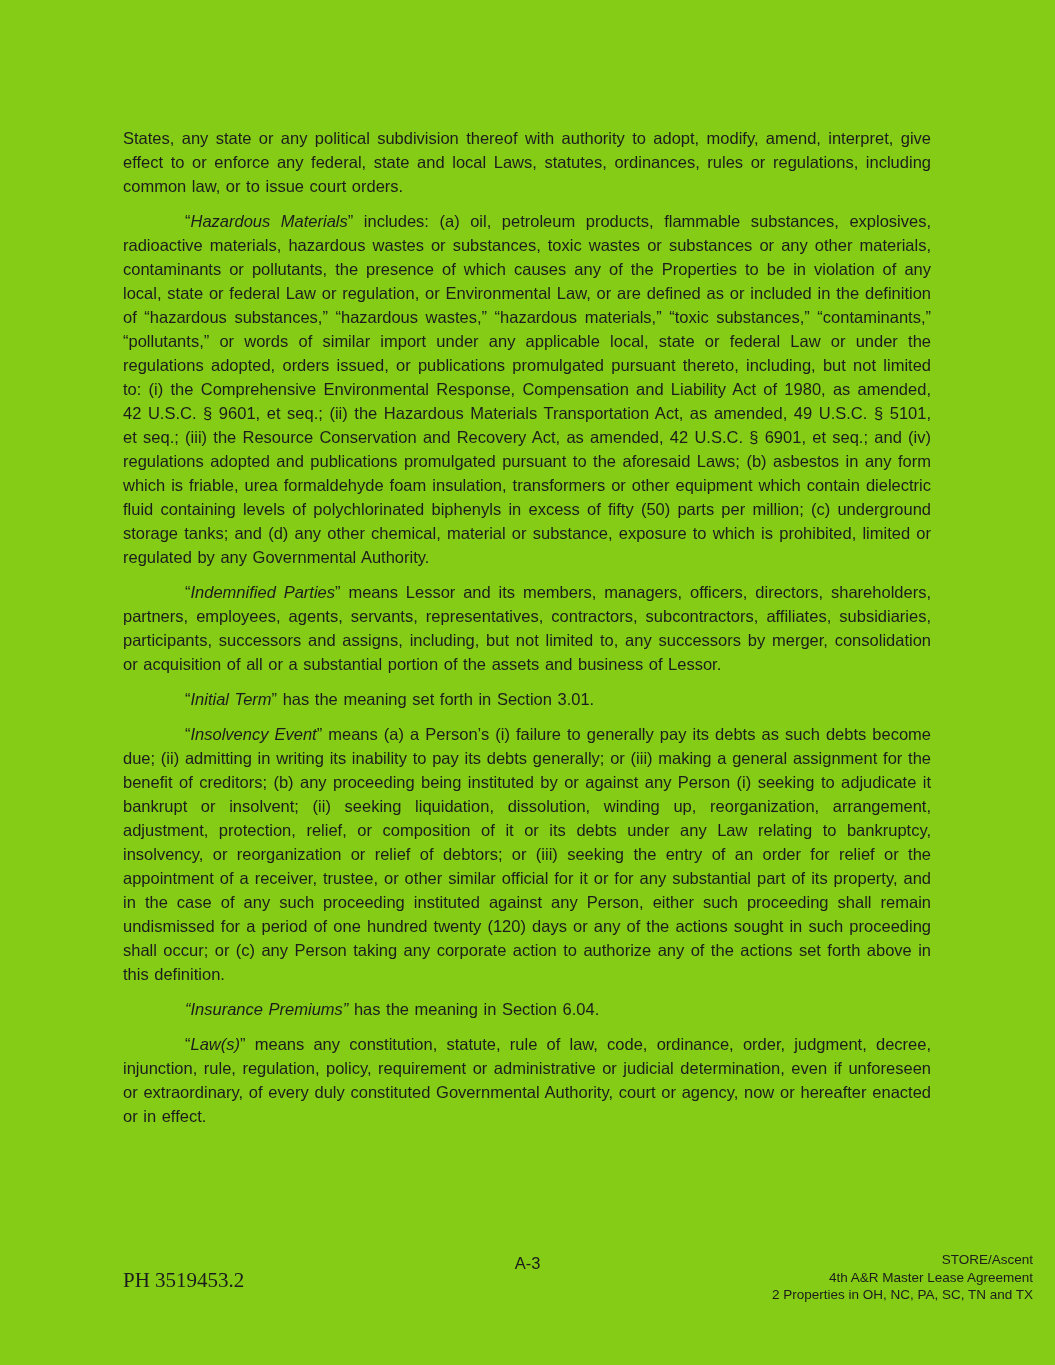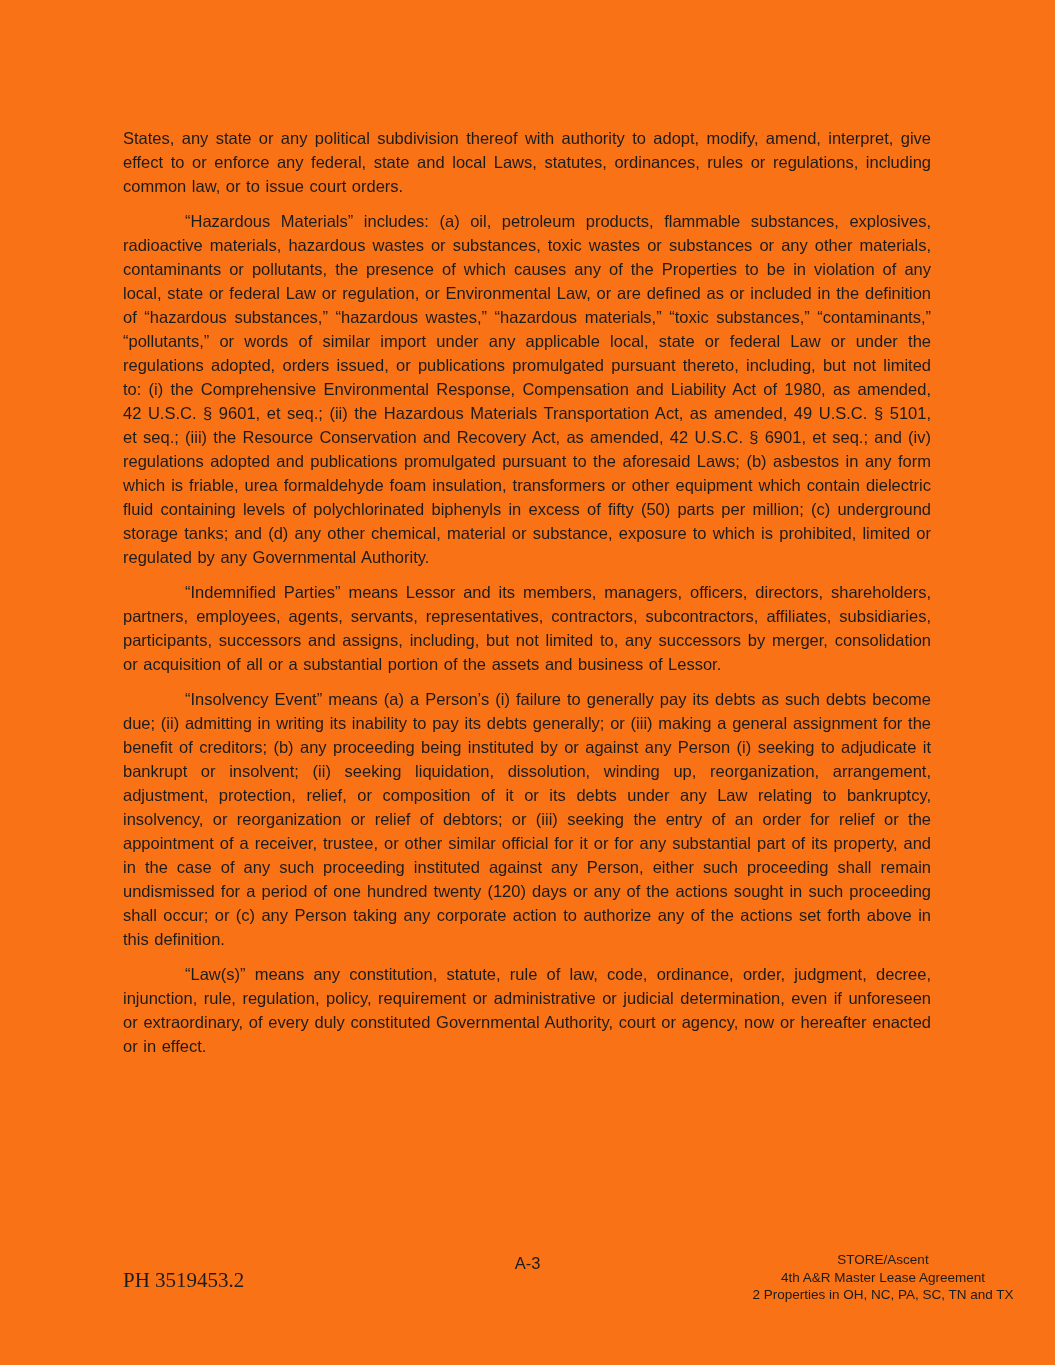--- a/index.html
+++ b/index.html
@@ -11,39 +11,40 @@
     width: 1055px;
     height: 1365px;
     position: relative;
     font-family: "Liberation Sans", sans-serif;
     color: #1c1c1c;
     overflow: hidden;
   }
   .page {
     position: absolute;
     inset: 0;
-    background: #f97316;
+    background: #84cc16;
   }
   .content {
     position: absolute;
     left: 123px;
     top: 126px;
     width: 808px;
   }
   p.para {
     font-size: 16.5px;
     line-height: 24px;
     text-align: justify;
     margin: 0 0 11px 0;
     word-spacing: 1px;
   }
   p.para.indent {
     text-indent: 62px;
   }
   .term {
+    font-style: italic;
   }
   .footer-doc-number {
     position: absolute;
     left: 123px;
     top: 1271px;
     font-family: "Liberation Serif", serif;
     font-size: 21px;
     line-height: 18px;
   }
   .footer-page-number {
@@ -55,39 +56,41 @@
     font-size: 16.5px;
     line-height: 20px;
   }
   .footer-right {
     position: absolute;
     left: 733px;
     top: 1251px;
     width: 300px;
     font-size: 13.5px;
     line-height: 17.5px;
-    text-align: center;
+    text-align: right;
   }
 </style>
 </head>
 <body>
 
 <div class="page">
 
   <div class="content">
 
     <p class="para"><span>States, any state or any political subdivision thereof with authority to adopt, modify, amend, interpret, give effect to or enforce any federal, state and local Laws, statutes, ordinances, rules or regulations, including common law, or to issue court orders.</span></p>
 
     <p class="para indent"><span>“</span><span class="term">Hazardous Materials</span><span>” includes: (a) oil, petroleum products, flammable substances, explosives, radioactive materials, hazardous wastes or substances, toxic wastes or substances or any other materials, contaminants or pollutants, the presence of which causes any of the Properties to be in violation of any local, state or federal Law or regulation, or Environmental Law, or are defined as or included in the definition of “hazardous substances,” “hazardous wastes,” “hazardous materials,” “toxic substances,” “contaminants,” “pollutants,” or words of similar import under any applicable local, state or federal Law or under the regulations adopted, orders issued, or publications promulgated pursuant thereto, including, but not limited to: (i) the Comprehensive Environmental Response, Compensation and Liability Act of 1980, as amended, 42 U.S.C. § 9601, et seq.; (ii) the Hazardous Materials Transportation Act, as amended, 49 U.S.C. § 5101, et seq.; (iii) the Resource Conservation and Recovery Act, as amended, 42 U.S.C. § 6901, et seq.; and (iv) regulations adopted and publications promulgated pursuant to the aforesaid Laws; (b) asbestos in any form which is friable, urea formaldehyde foam insulation, transformers or other equipment which contain dielectric fluid containing levels of polychlorinated biphenyls in excess of fifty (50) parts per million; (c) underground storage tanks; and (d) any other chemical, material or substance, exposure to which is prohibited, limited or regulated by any Governmental Authority.</span></p>
 
     <p class="para indent"><span>“</span><span class="term">Indemnified Parties</span><span>” means Lessor and its members, managers, officers, directors, shareholders, partners, employees, agents, servants, representatives, contractors, subcontractors, affiliates, subsidiaries, participants, successors and assigns, including, but not limited to, any successors by merger, consolidation or acquisition of all or a substantial portion of the assets and business of Lessor.</span></p>
 
+    <p class="para indent"><span>“</span><span class="term">Initial Term</span><span>” has the meaning set forth in Section 3.01.</span></p>
 
     <p class="para indent"><span>“</span><span class="term">Insolvency Event</span><span>” means (a) a Person’s (i) failure to generally pay its debts as such debts become due; (ii) admitting in writing its inability to pay its debts generally; or (iii) making a general assignment for the benefit of creditors; (b) any proceeding being instituted by or against any Person (i) seeking to adjudicate it bankrupt or insolvent; (ii) seeking liquidation, dissolution, winding up, reorganization, arrangement, adjustment, protection, relief, or composition of it or its debts under any Law relating to bankruptcy, insolvency, or reorganization or relief of debtors; or (iii) seeking the entry of an order for relief or the appointment of a receiver, trustee, or other similar official for it or for any substantial part of its property, and in the case of any such proceeding instituted against any Person, either such proceeding shall remain undismissed for a period of one hundred twenty (120) days or any of the actions sought in such proceeding shall occur; or (c) any Person taking any corporate action to authorize any of the actions set forth above in this definition.</span></p>
 
+    <p class="para indent"><span></span><span class="term">“Insurance Premiums”</span><span> has the meaning in Section 6.04.</span></p>
 
     <p class="para indent"><span>“</span><span class="term">Law(s)</span><span>” means any constitution, statute, rule of law, code, ordinance, order, judgment, decree, injunction, rule, regulation, policy, requirement or administrative or judicial determination, even if unforeseen or extraordinary, of every duly constituted Governmental Authority, court or agency, now or hereafter enacted or in effect.</span></p>
 
   </div>
 
   <div class="footer-doc-number">PH 3519453.2</div>
 
   <div class="footer-page-number">A-3</div>
 
   <div class="footer-right">

